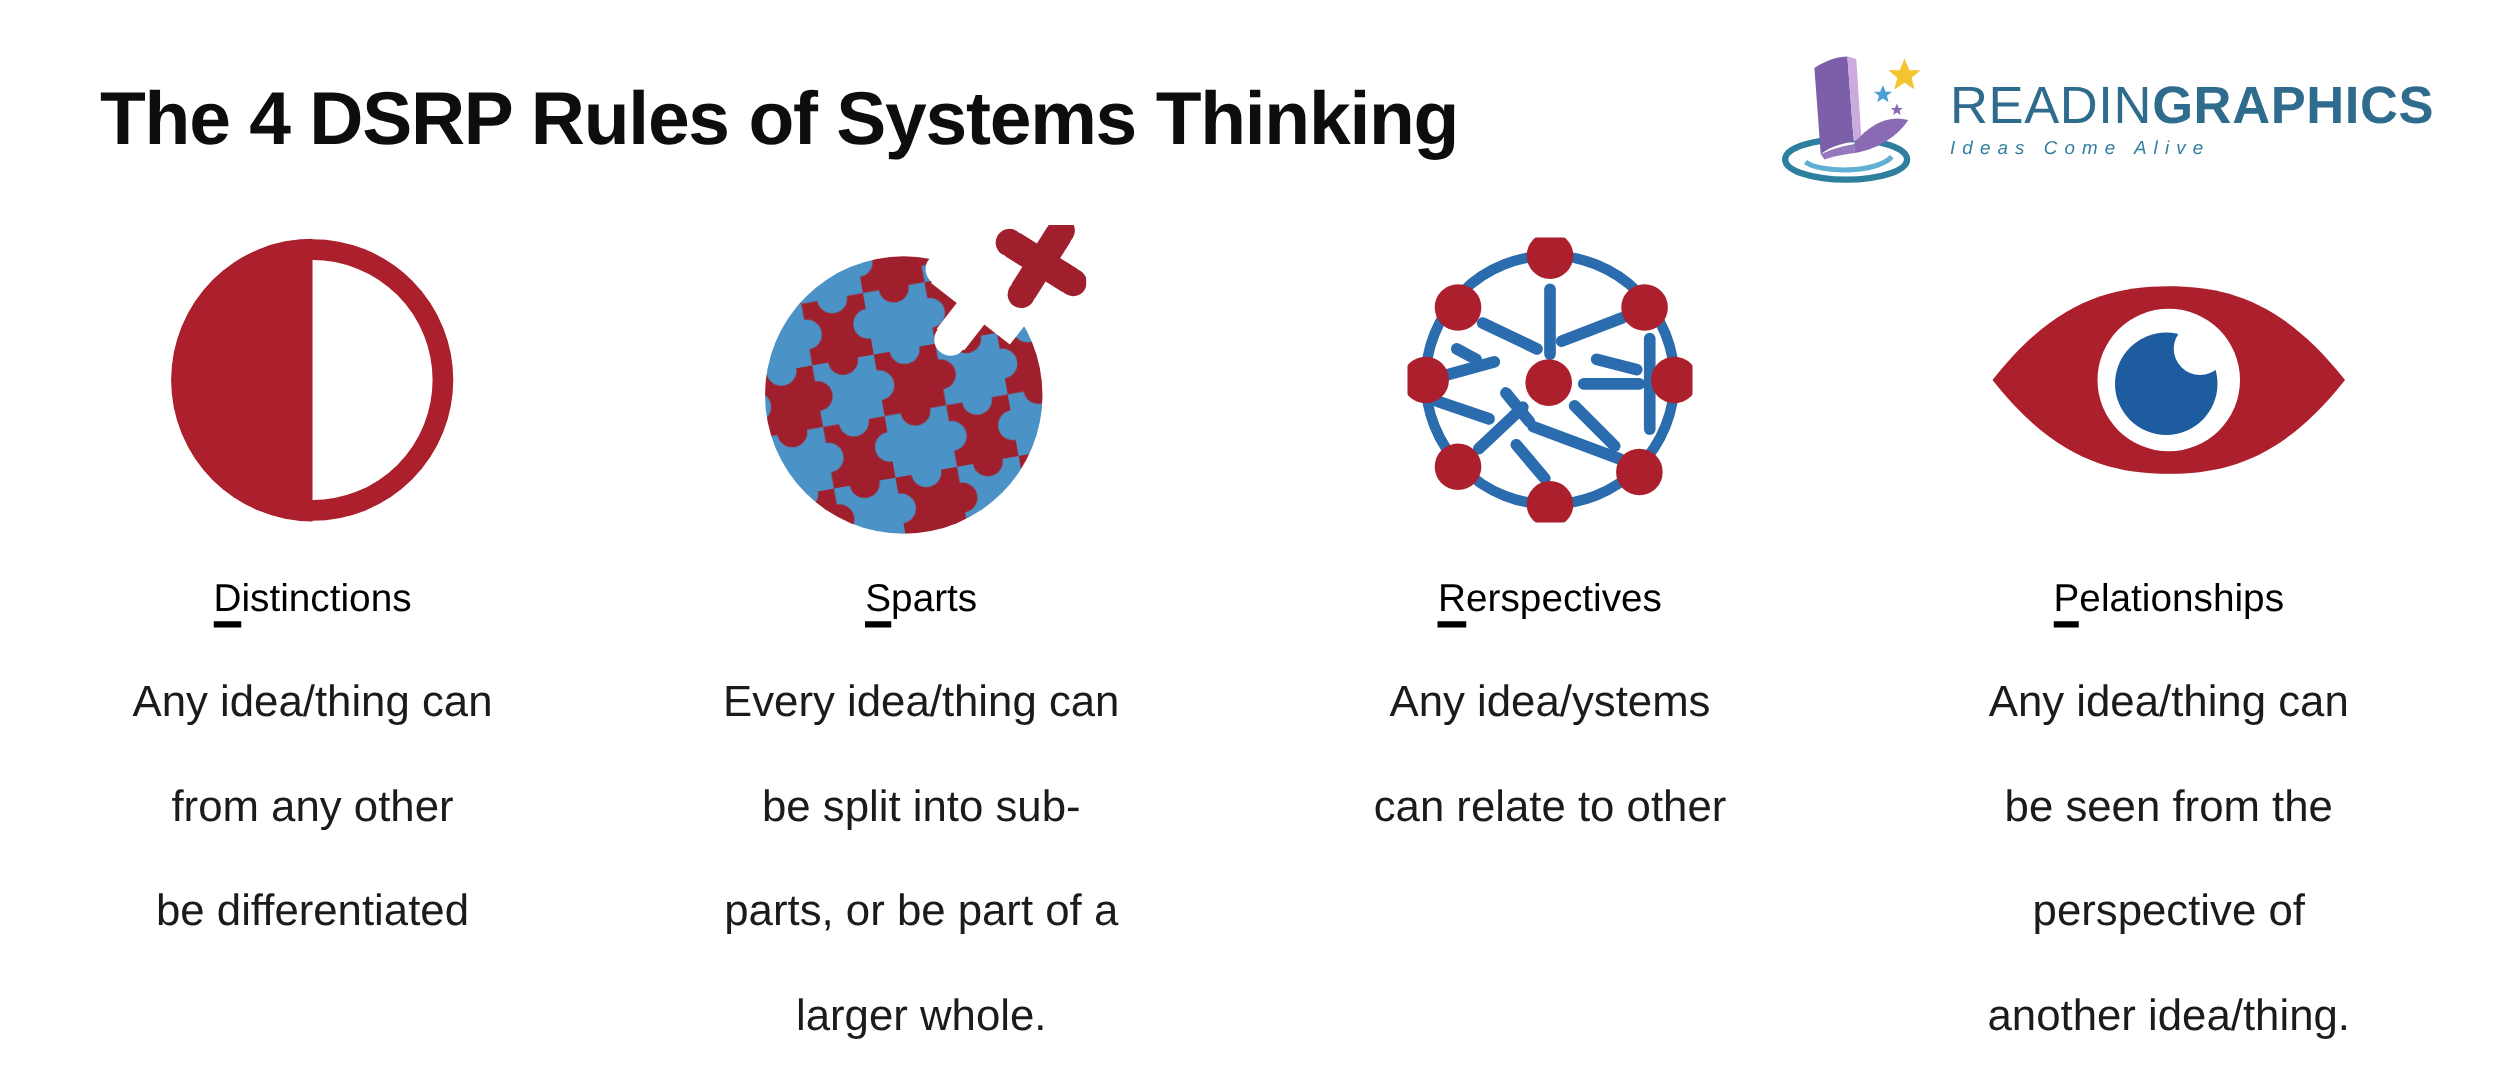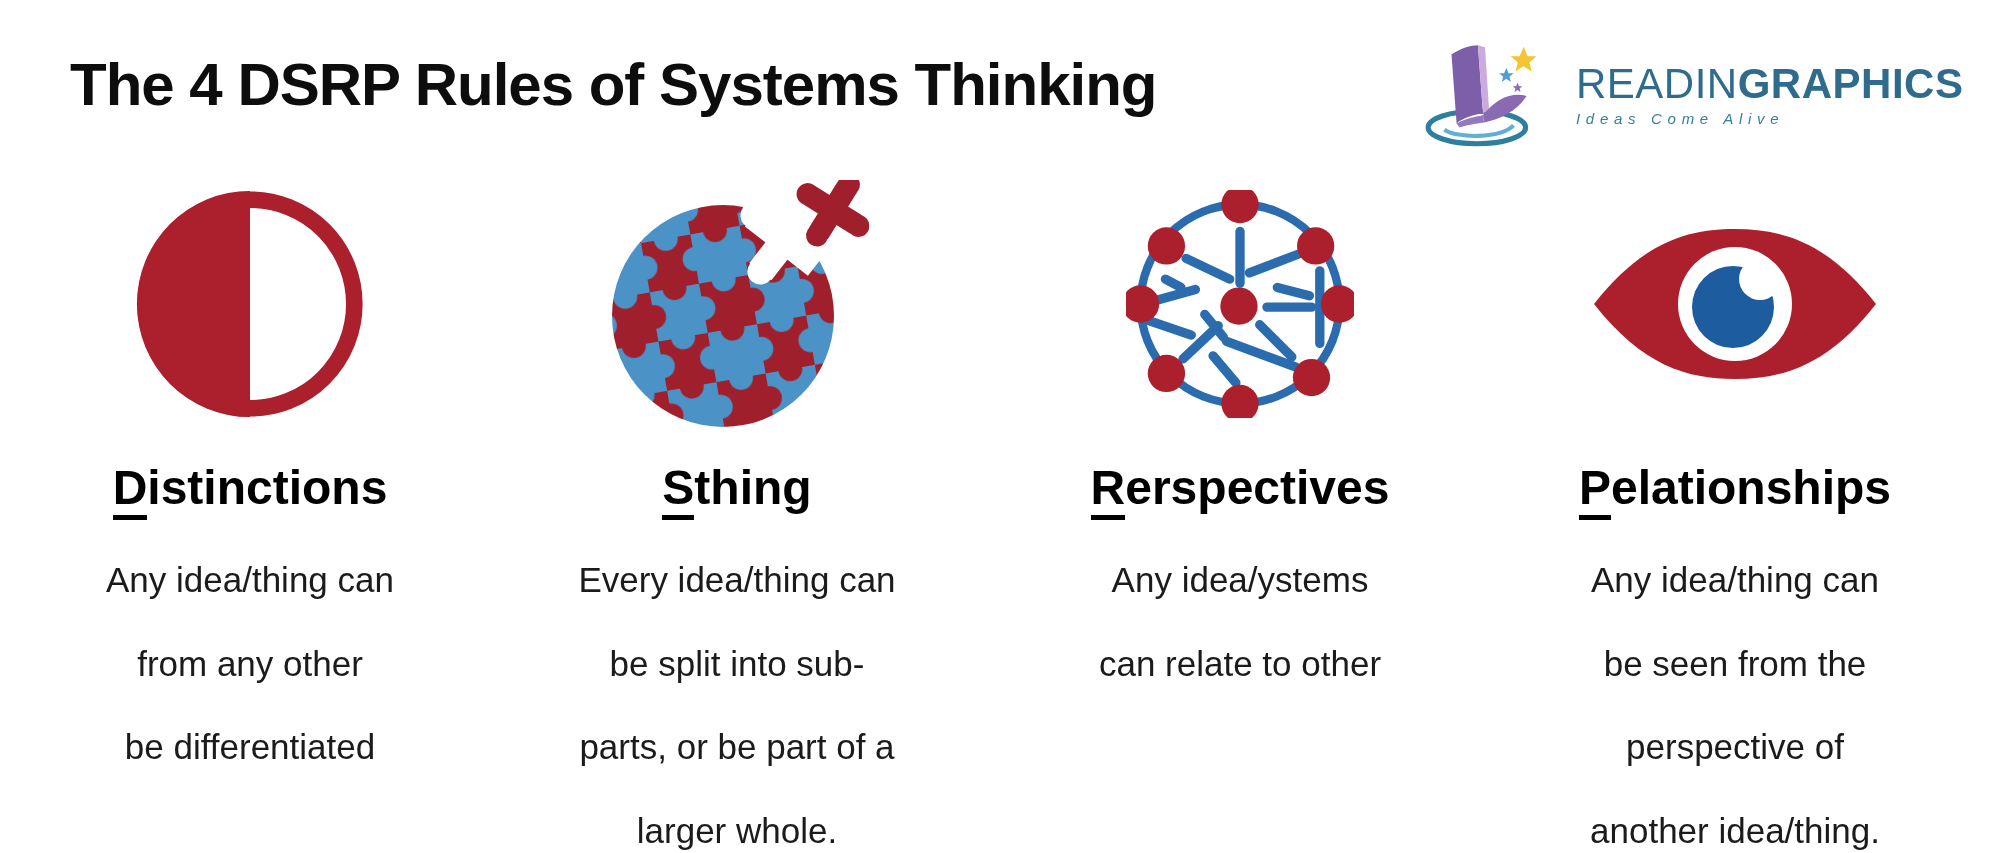--- a/index.html
+++ b/index.html
@@ -10,36 +10,35 @@
     height: 853px;
     background: #ffffff;
     overflow: hidden;
   }
 
   
   .title {
     position: absolute;
     left: 62px;
     top: 42px;
-    margin: 8px;
+    margin: 18px;
     font-size: 60px;
     font-weight: bold;
     letter-spacing: -1px;
     color: #0d0d0d;
     white-space: nowrap;
     text-align: center;
   }
 
   .logo {
     position: absolute;
     left: 1418px;
     top: 38px;
     display: flex;
     align-items: center;
-    gap: 16px;
   }
   .logo-text { margin-left: 10px; }
   .brand {
     font-size: 42px;
     letter-spacing: 0.5px;
     color: #2e6b8c;
     white-space: nowrap;
     line-height: 1.1;
   }
   .brand .light { font-weight: normal; }
@@ -67,22 +66,22 @@
 
   .icon-box {
     height: 272px;
     display: flex;
     align-items: center;
     justify-content: center;
   }
 
   .col h2 {
     margin: 22px 0 12px 0;
-    font-size: 48px;
-    font-weight: bold;
+    font-size: 31px;
+    font-weight: normal;
     color: #000;
     line-height: 1.1;
   }
   .initial {
     display: inline-block;
     line-height: 1;
     padding-bottom: 3px;
     border-bottom: 5px solid #000;
   }
   .desc {
@@ -176,21 +175,21 @@
         <g transform="translate(228,30) rotate(32)">
           <rect x="-30" y="-11" width="60" height="22" rx="4" fill="#a01f2d"></rect>
           <rect x="-11" y="-30" width="22" height="60" rx="4" fill="#a01f2d"></rect>
           <circle cx="-30" cy="0" r="11" fill="#a01f2d"></circle>
           <circle cx="30" cy="0" r="11" fill="#a01f2d"></circle>
           <circle cx="0" cy="-30" r="11" fill="#a01f2d"></circle>
           <circle cx="0" cy="30" r="11" fill="#a01f2d"></circle>
         </g>
       </svg>
     </div>
-    <h2><span class="initial">S</span><span>thing</span></h2>
+    <h2><span class="initial">S</span><span>parts</span></h2>
     <div class="desc">
       <div class="line">Every idea/thing can</div>
       <div class="line">be split into sub-</div>
       <div class="line">parts, or be part of a</div>
       <div class="line">larger whole.</div>
     </div>
   </section>
 
   <section class="col col3">
     <div class="icon-box">

